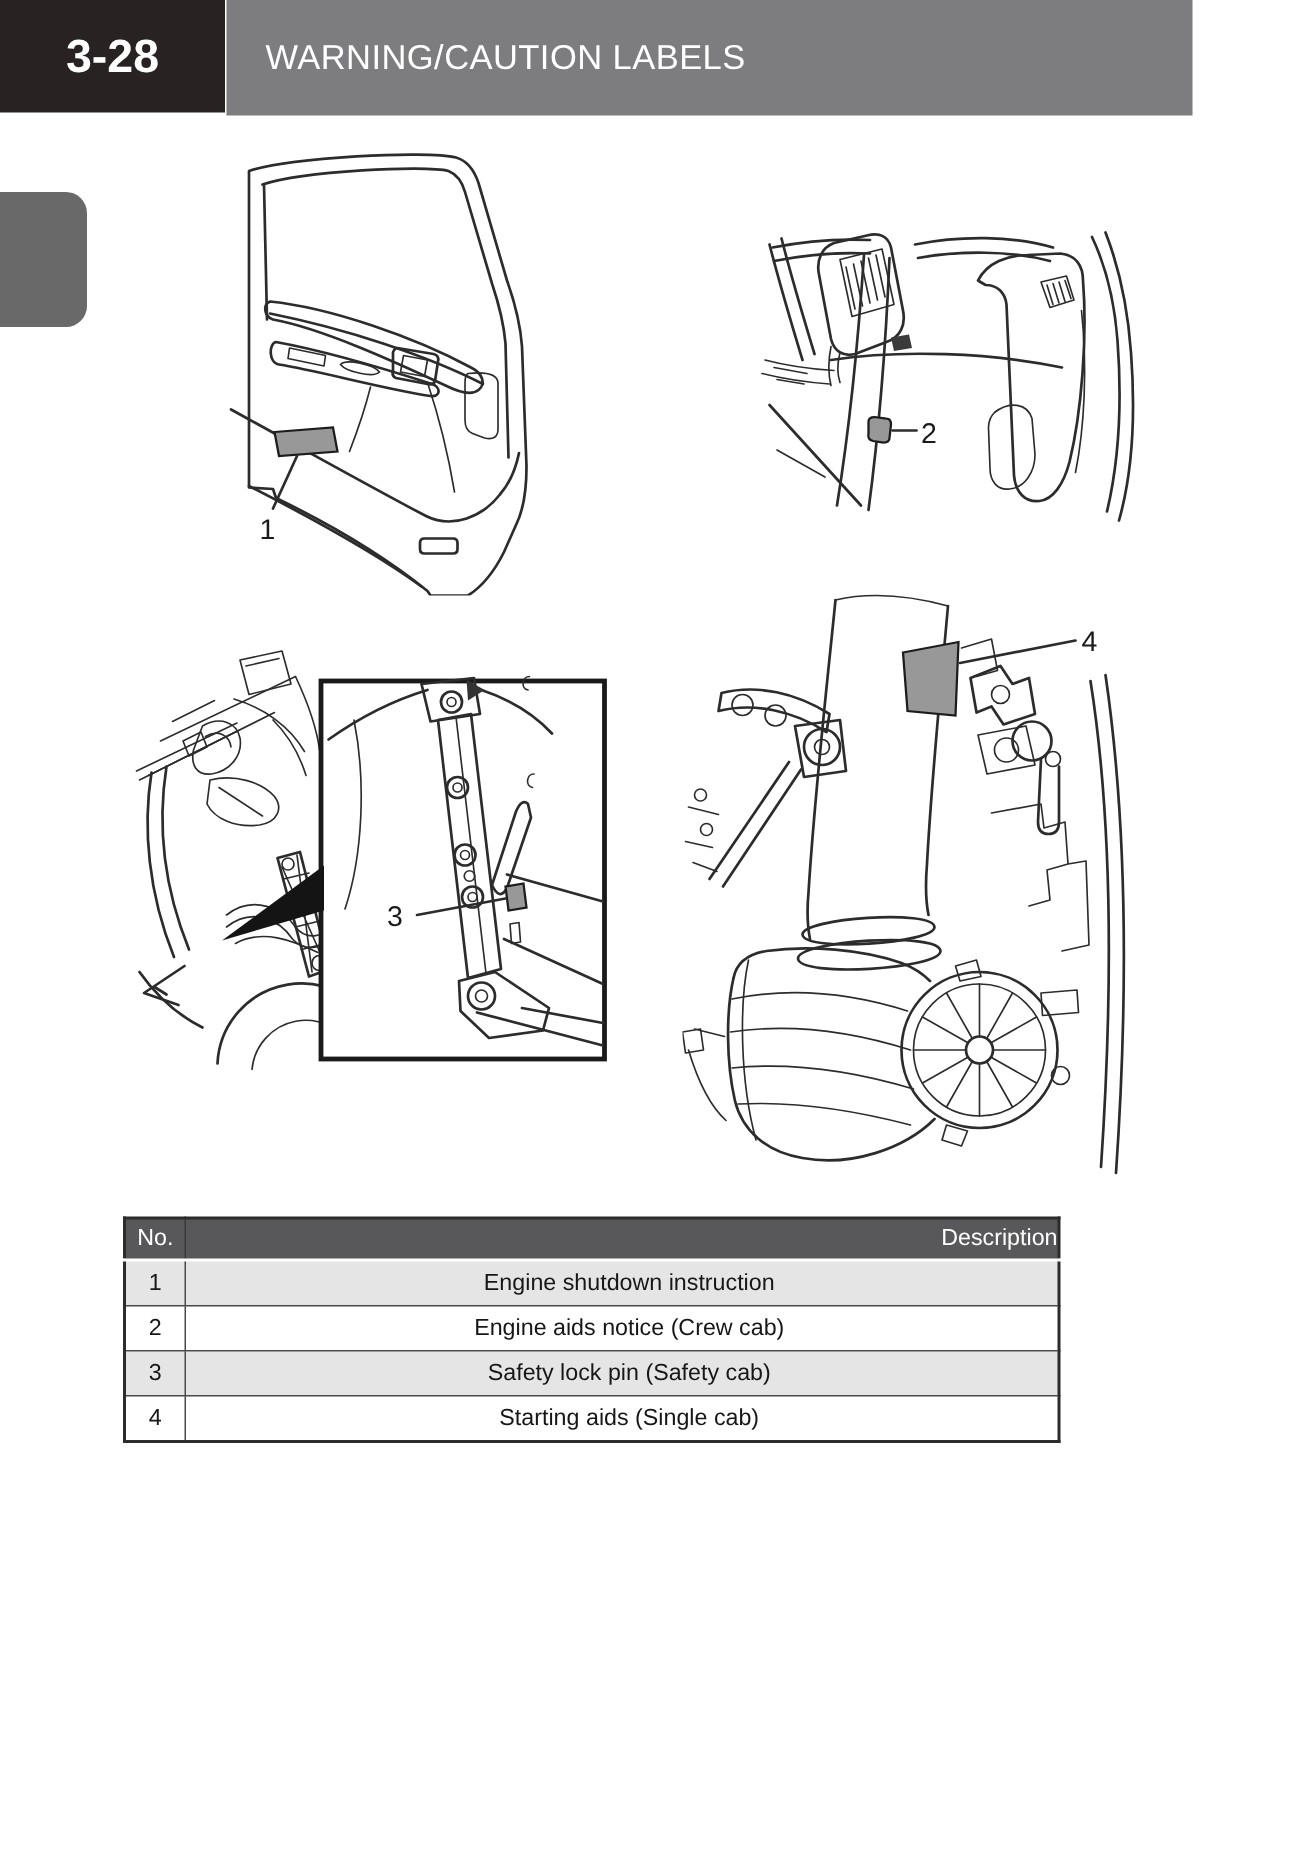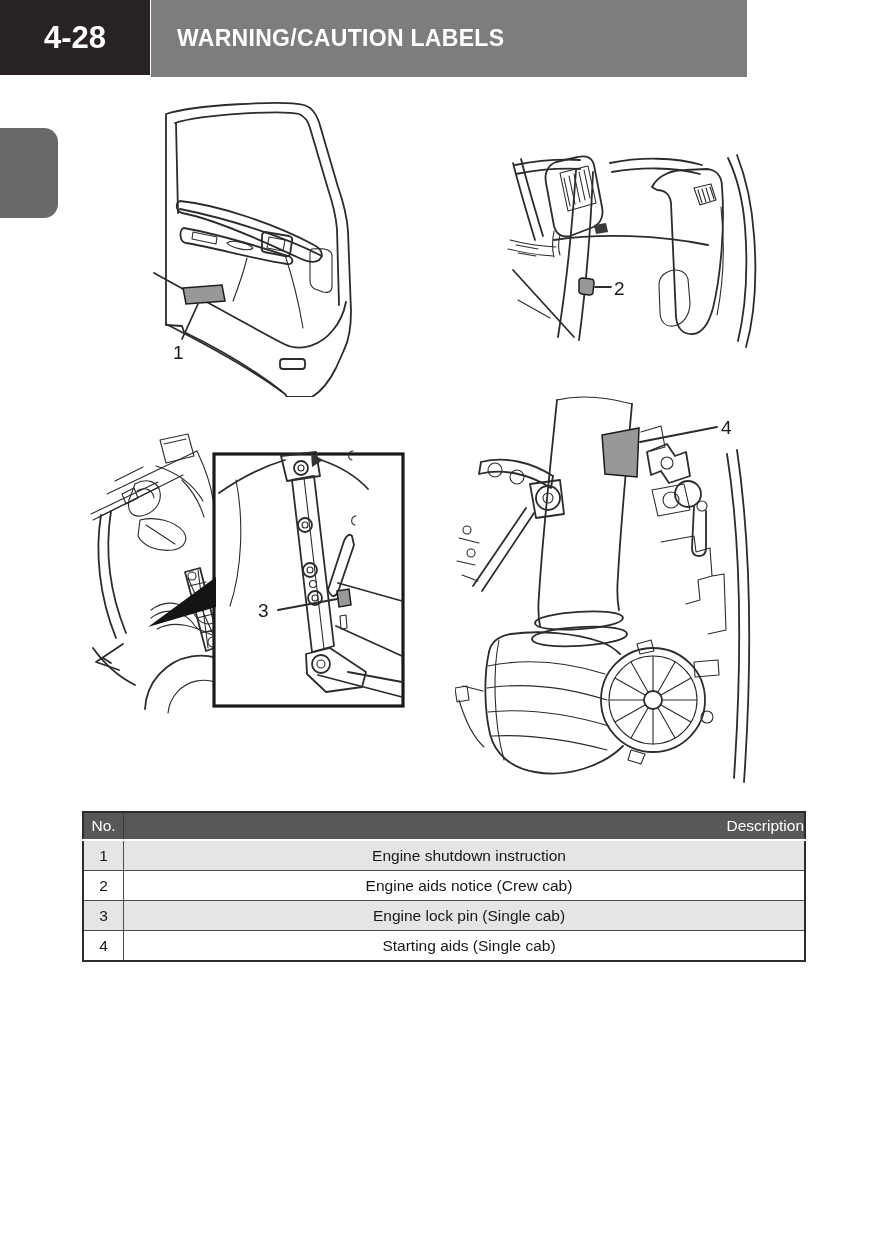--- a/index.html
+++ b/index.html
@@ -7,39 +7,39 @@
     position:relative; width:875px; height:1241px; background:#ffffff;
     font-family:"Liberation Sans", sans-serif; overflow:hidden;
   }
   
   .page-num-box {
     position:absolute; left:0; top:0; width:150px; height:75px;
     background:#282222; color:#ffffff; display:flex; align-items:center;
     justify-content:center; font-size:31px; font-weight:bold;
   }
   .title-bar {
-    position:absolute; left:151px; top:0; width:596px; height:77px;
+    position:absolute; left:151px; top:0; width:644px; height:77px;
     background:#7d7d80; color:#ffffff; display:flex; align-items:center;
-    padding-left:26px; box-sizing:border-box; font-size:23px; font-weight:bold;
+    padding-left:26px; box-sizing:border-box; font-size:23px; font-weight:normal;
     letter-spacing:0.3px;
   }
   .side-tab {
     position:absolute; left:0; top:128px; width:58px; height:90px;
     background:#696969; border-radius:0 14px 14px 0;
   }
   .figure { position:absolute; }
   svg { display:block; }
   .ln { fill:none; stroke:#2c2c2c; stroke-width:1.8; stroke-linecap:round; stroke-linejoin:round; }
   .lnthin { stroke-width:1.1; }
   .lbl { fill:#989898; stroke:#1c1c1c; stroke-width:1.5; }
   .callout-num { font-family:"Liberation Sans", sans-serif; font-size:19px; fill:#1a1a1a; }
 
   
   .labels-table {
-    position:absolute; left:82px; top:811px; width:724px;
+    position:absolute; left:82px; top:811px; width:625px;
     border-collapse:collapse; font-size:15.5px; color:#171717;
     border:2px solid #2c2c2c;
   }
   .labels-table th {
     background:#58585a; color:#ffffff; font-weight:normal; height:26px;
     border:1px solid #3a3a3a; border-bottom:2px solid #ffffff; padding:0;
   }
   .labels-table td {
     height:29px; border:1px solid #4a4a4a; padding:0;
   }
@@ -48,21 +48,21 @@
   .labels-table thead .desc-col { text-align:right; padding-left:0; }
   .labels-table tbody tr:nth-child(odd) td { background:#e5e5e5; }
   .labels-table tbody tr:nth-child(even) td { background:#ffffff; }
 </style>
 </head>
 <body>
 
 <div class="page">
 
   <div class="page-num-box">
-    <span>4-28</span>
+    <span>3-28</span>
   </div>
   <div class="title-bar">
     <span>WARNING/CAUTION LABELS</span>
   </div>
 
   <div class="side-tab"></div>
 
   <div class="figure" style="left:135px; top:97px;">
     <svg width="265" height="300" viewBox="0 0 265 300">
       <g>
@@ -254,21 +254,21 @@
       <tr>
         <td class="no-col">1</td>
         <td class="desc-col">Engine shutdown instruction</td>
       </tr>
       <tr>
         <td class="no-col">2</td>
         <td class="desc-col">Engine aids notice (Crew cab)</td>
       </tr>
       <tr>
         <td class="no-col">3</td>
-        <td class="desc-col">Engine lock pin (Single cab)</td>
+        <td class="desc-col">Safety lock pin (Safety cab)</td>
       </tr>
       <tr>
         <td class="no-col">4</td>
         <td class="desc-col">Starting aids (Single cab)</td>
       </tr>
     </tbody>
   </table>
 
 </div>
 

